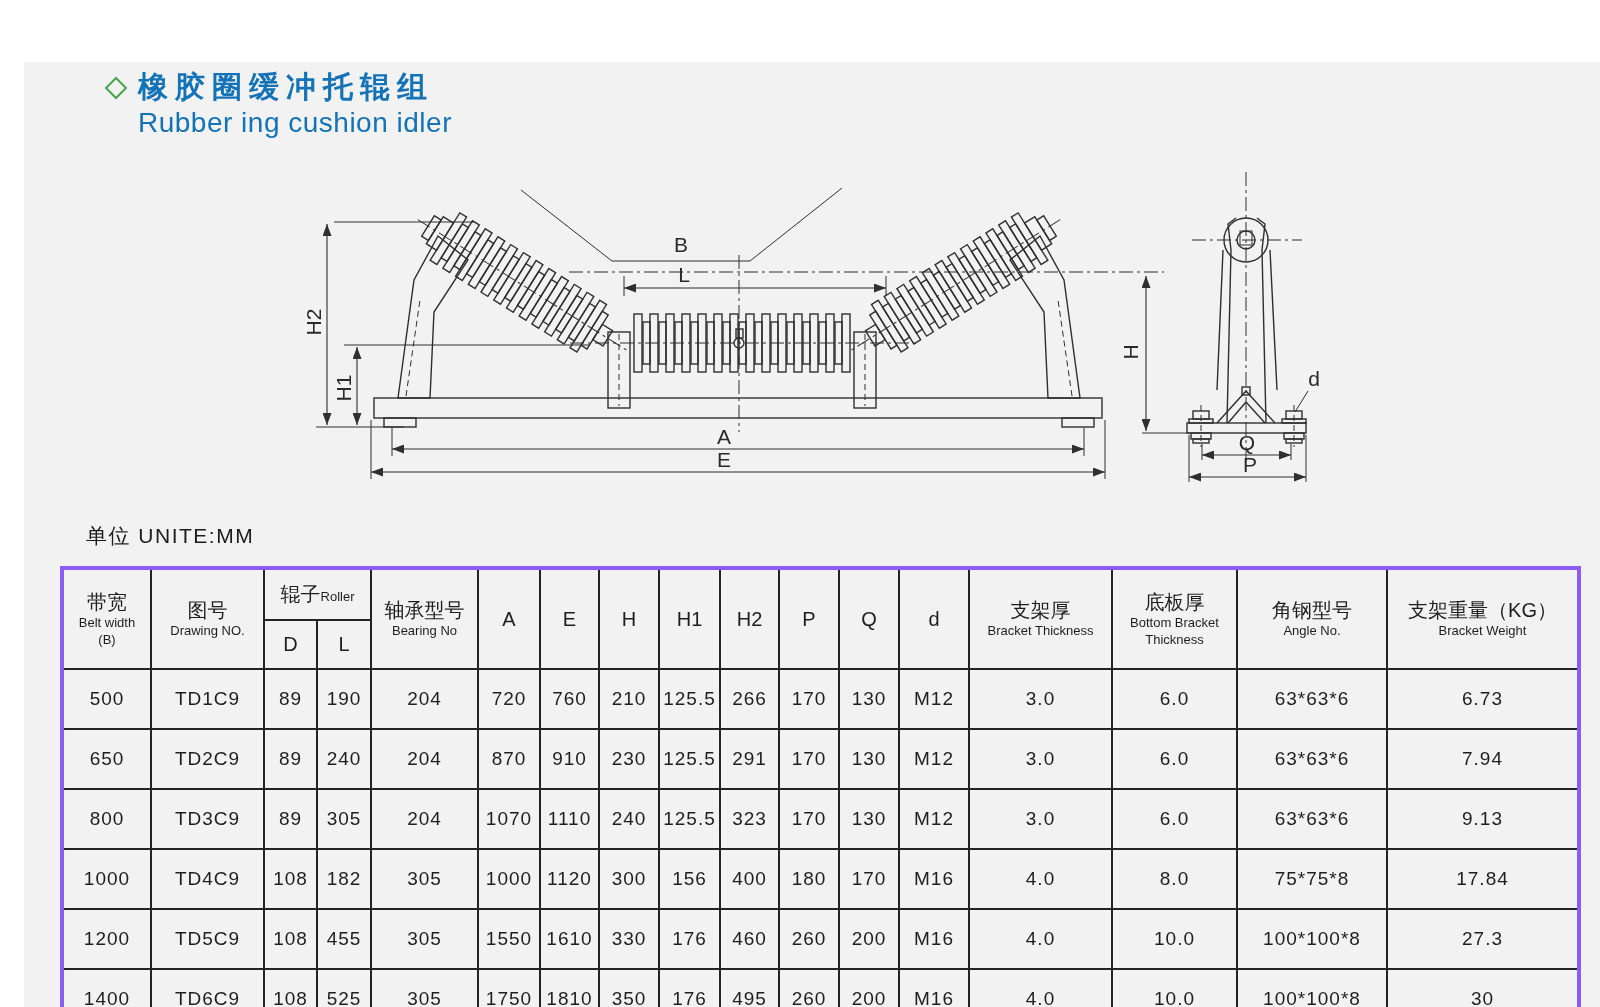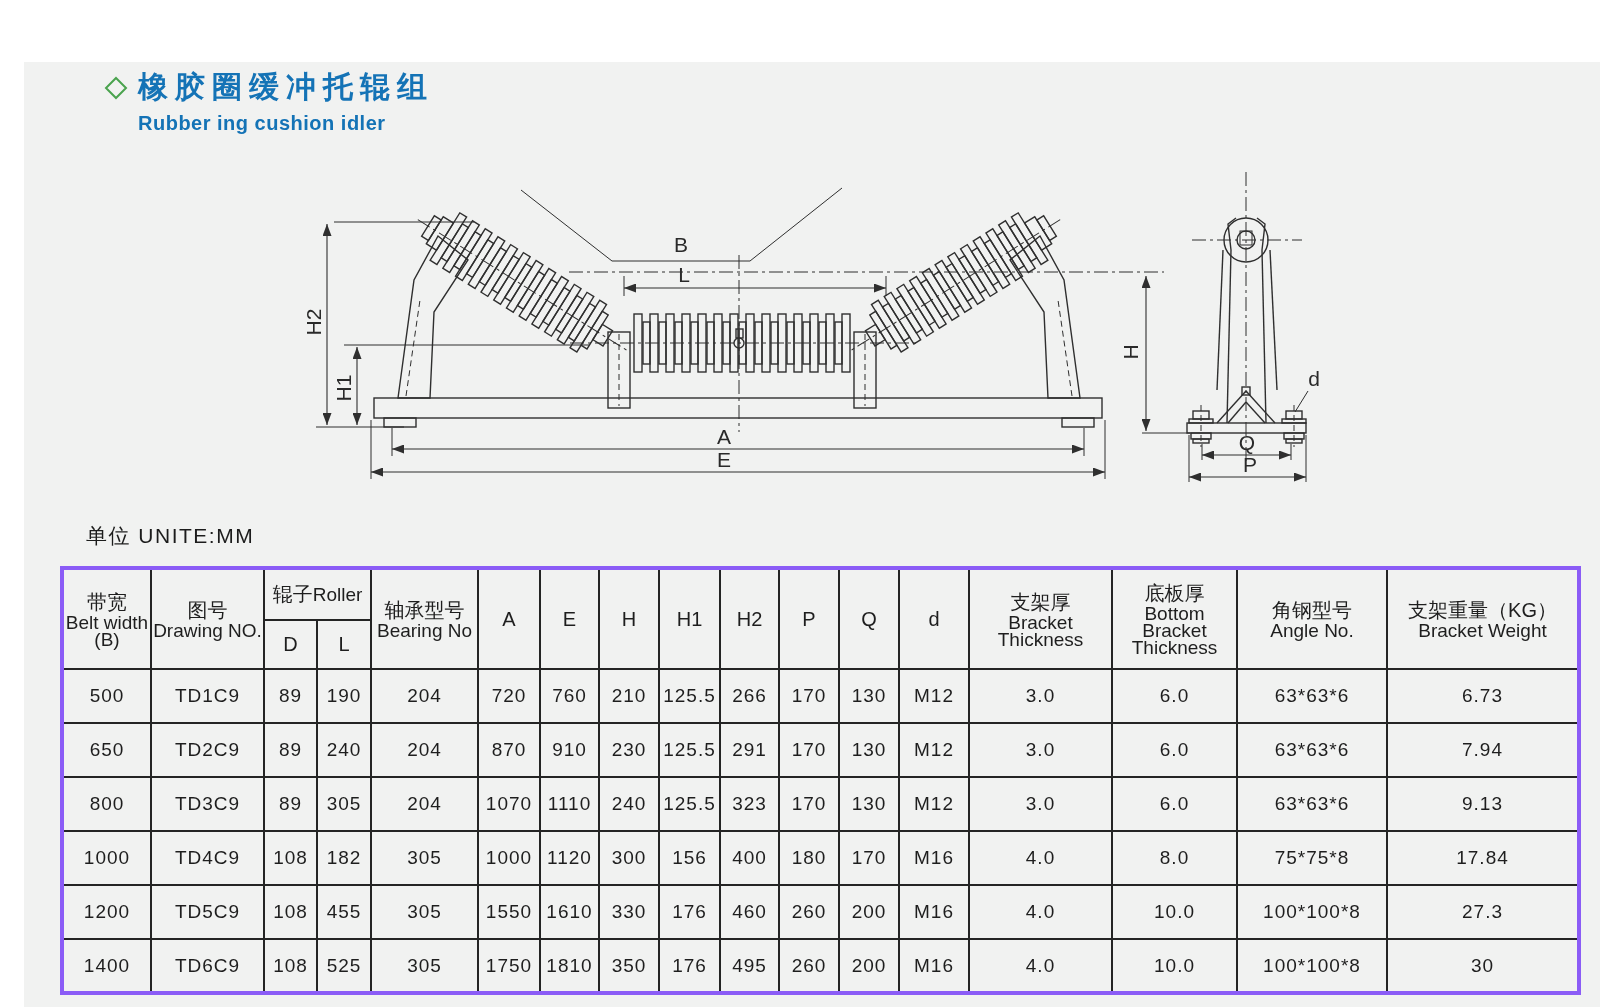--- a/index.html
+++ b/index.html
@@ -4,40 +4,40 @@
 <style>
   html,body{margin:0;padding:0;background:#ffffff;}
   #canvas{position:relative;width:1600px;height:1007px;background:#ffffff;overflow:hidden;
           font-family:"Liberation Sans",sans-serif;margin-left:24px;}
   .page-tint{position:absolute;left:0;top:62px;width:1577px;height:945px;background:#f1f2f1;}
   
   .title-block{position:absolute;left:80px;top:70px;z-index:3;}
   .title-row{display:flex;align-items:flex-start;}
   .diamond{margin:6px 10px 0 0;flex:0 0 auto;}
   .title-zh{font-size:30px;font-weight:700;color:#1473b6;letter-spacing:7px;line-height:34px;white-space:nowrap;}
-  .title-en{font-size:20px;font-weight:700;color:#1473b6;letter-spacing:0.5px;line-height:32px;margin-top:3px;}
+  .title-en{font-size:28px;font-weight:400;color:#1473b6;letter-spacing:0.5px;line-height:32px;margin-top:3px;}
   
   svg.drawing{position:absolute;left:0;top:0;z-index:2;}
   .ln{stroke:#2f2f2f;stroke-width:1.4;fill:none;}
   .thin{stroke:#2f2f2f;stroke-width:1;fill:none;}
   .cl{stroke:#2f2f2f;stroke-width:1;fill:none;stroke-dasharray:14 4 3 4;}
   .hd{stroke:#2f2f2f;stroke-width:1;fill:none;stroke-dasharray:6 4;}
   .dim{stroke:#2f2f2f;stroke-width:1.1;fill:none;}
   .lbl{font-family:"Liberation Sans",sans-serif;font-size:21px;fill:#2a2a2a;}
   
   .unit-label{position:absolute;left:62px;top:522px;font-size:21px;color:#1c1c1c;
               letter-spacing:1.5px;z-index:3;font-weight:500;}
   
   table.spec{position:absolute;left:36px;top:566px;z-index:3;border-collapse:collapse;table-layout:fixed;
              width:1517px;color:#1e1e1e;background:transparent;border:4px solid #8b5cf6;}
   table.spec td,table.spec th{border:2px solid #242424;text-align:center;vertical-align:middle;
              padding:0;font-weight:400;overflow:hidden;}
-  tr.hrow1{height:52px;} tr.hrow2{height:49px;} tr.drow{height:54px;}
+  tr.hrow1{height:52px;} tr.hrow2{height:49px;} tr.drow{height:60px;}
   .zh{font-size:20px;line-height:23px;display:block;}
-  .en{font-size:19px;line-height:17px;display:block;letter-spacing:0;}
+  .en{font-size:13px;line-height:17px;display:block;letter-spacing:0;}
   .letter{font-size:20px;}
   tr.drow td{font-size:19px;letter-spacing:1px;}
 </style>
 </head>
 <body>
 
 <div id="canvas">
   <div class="page-tint"></div>
 
   <div class="title-block">

